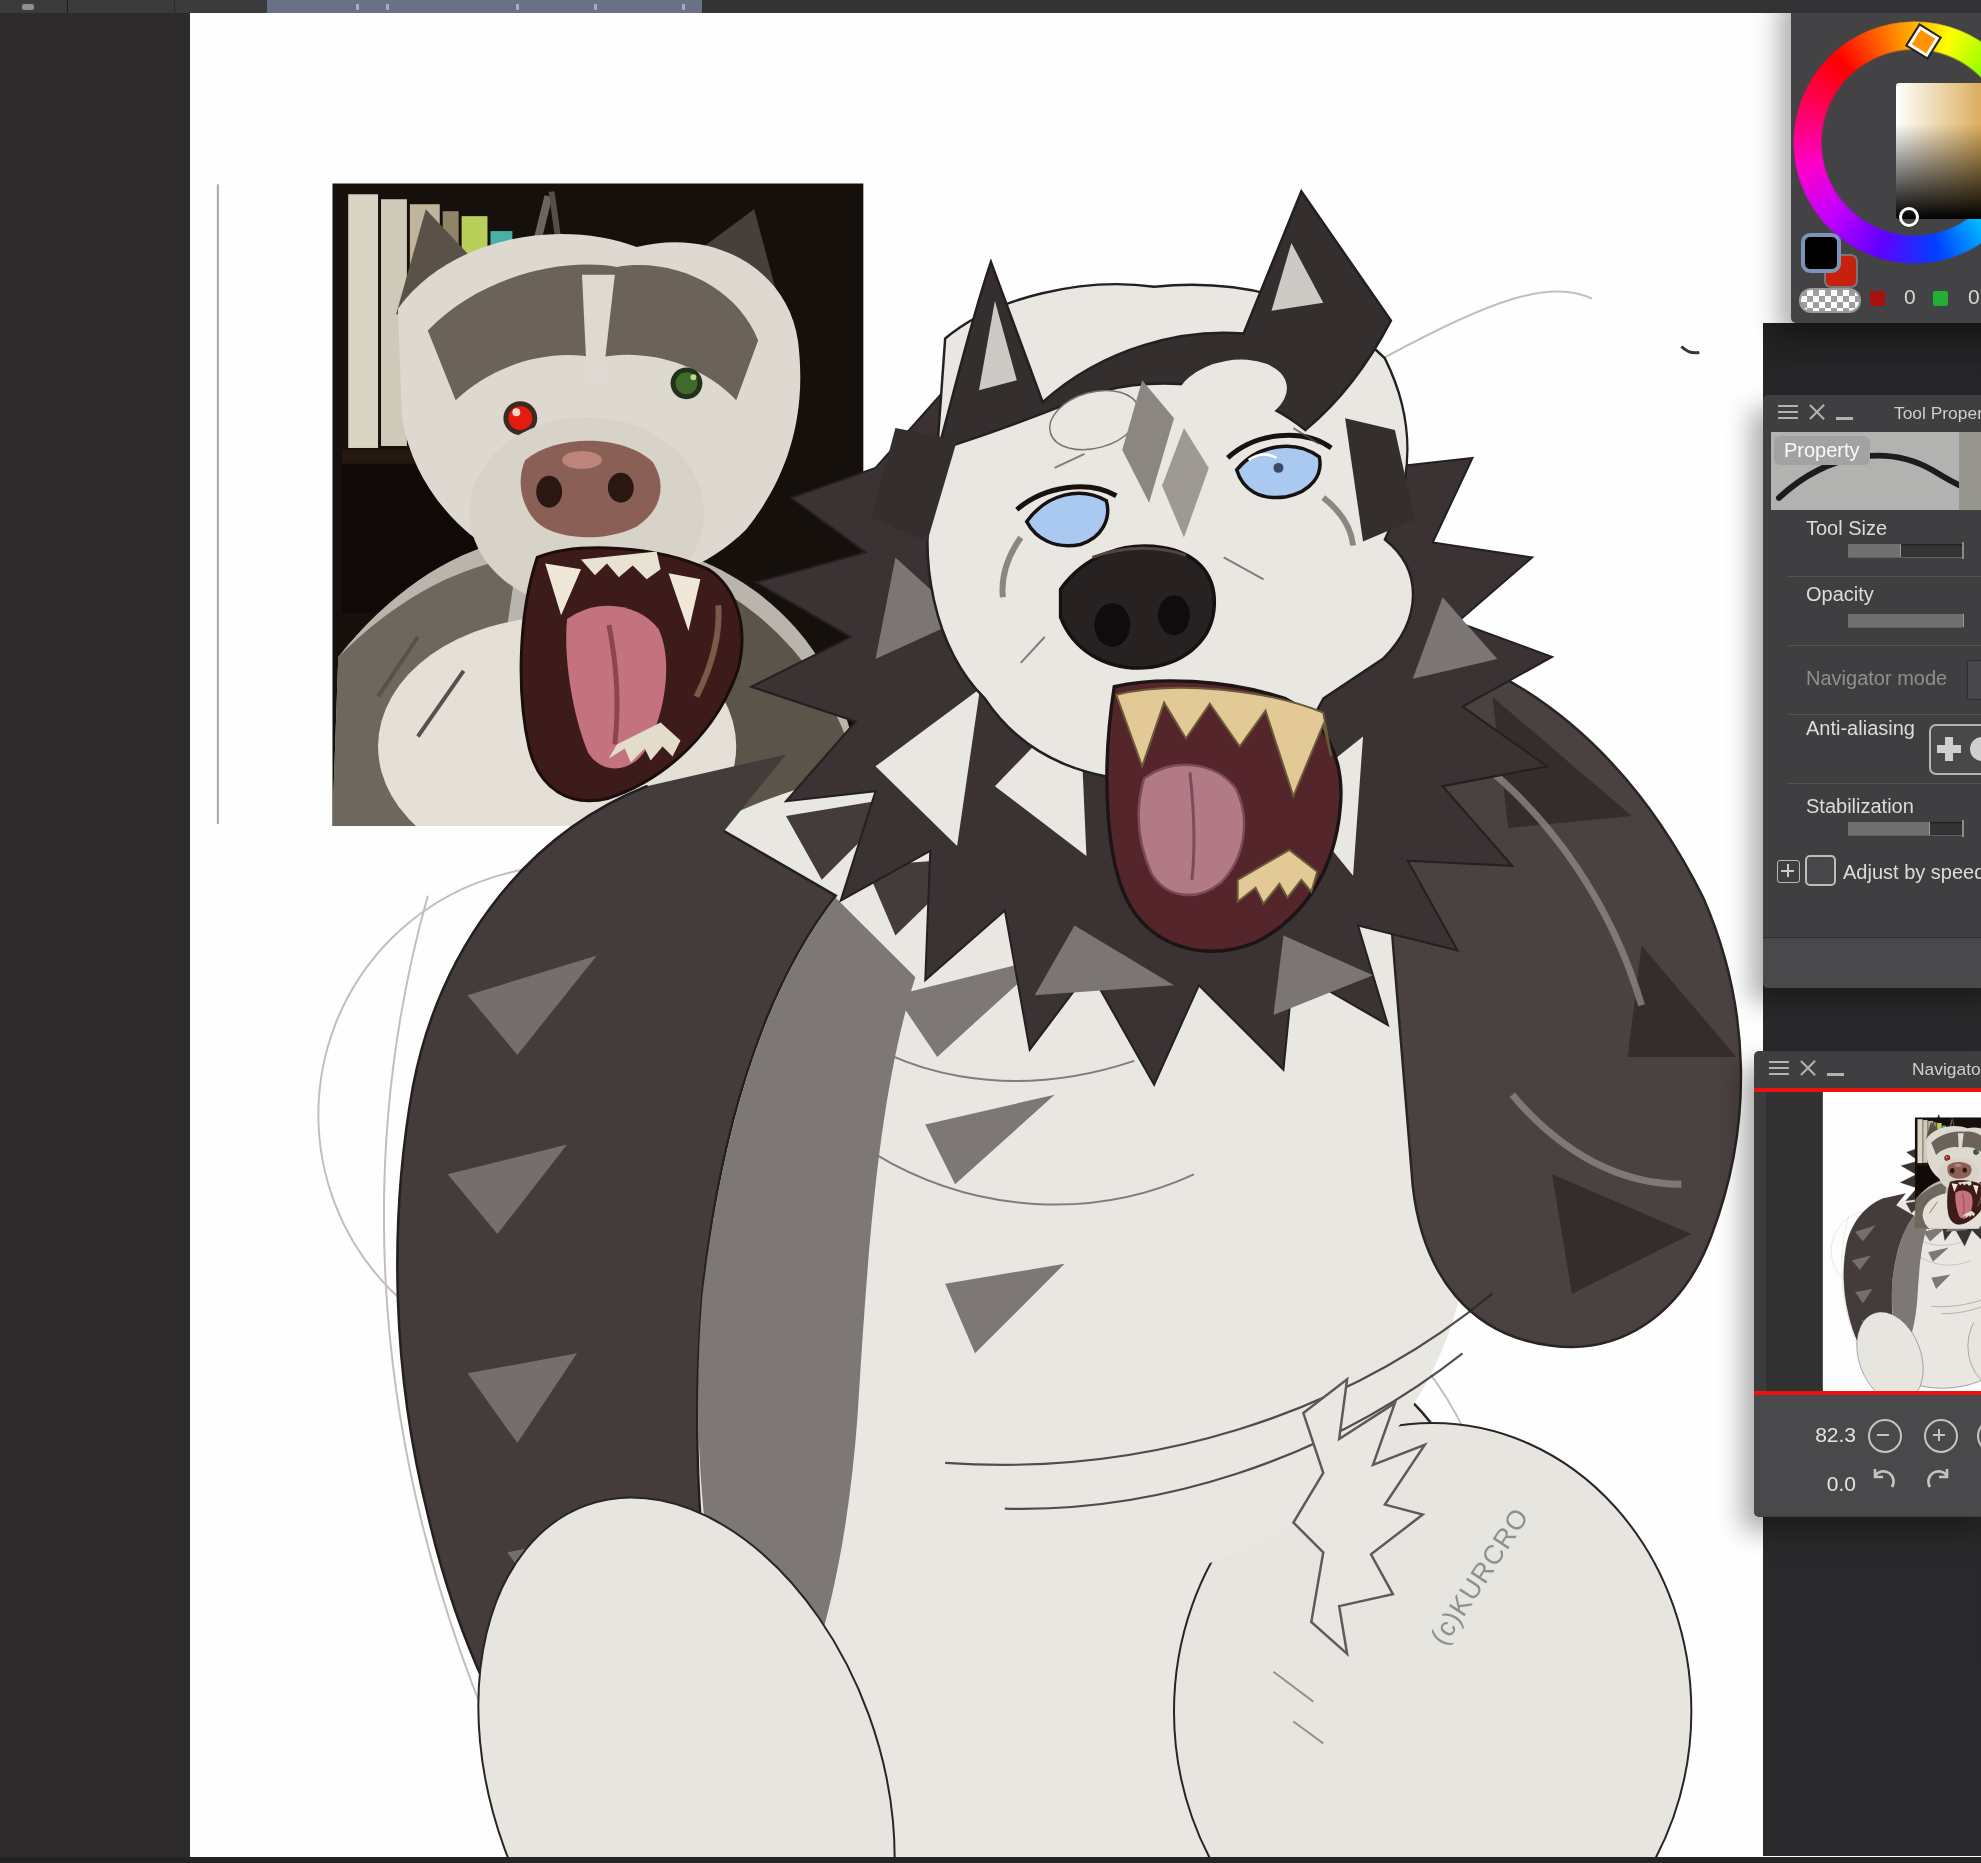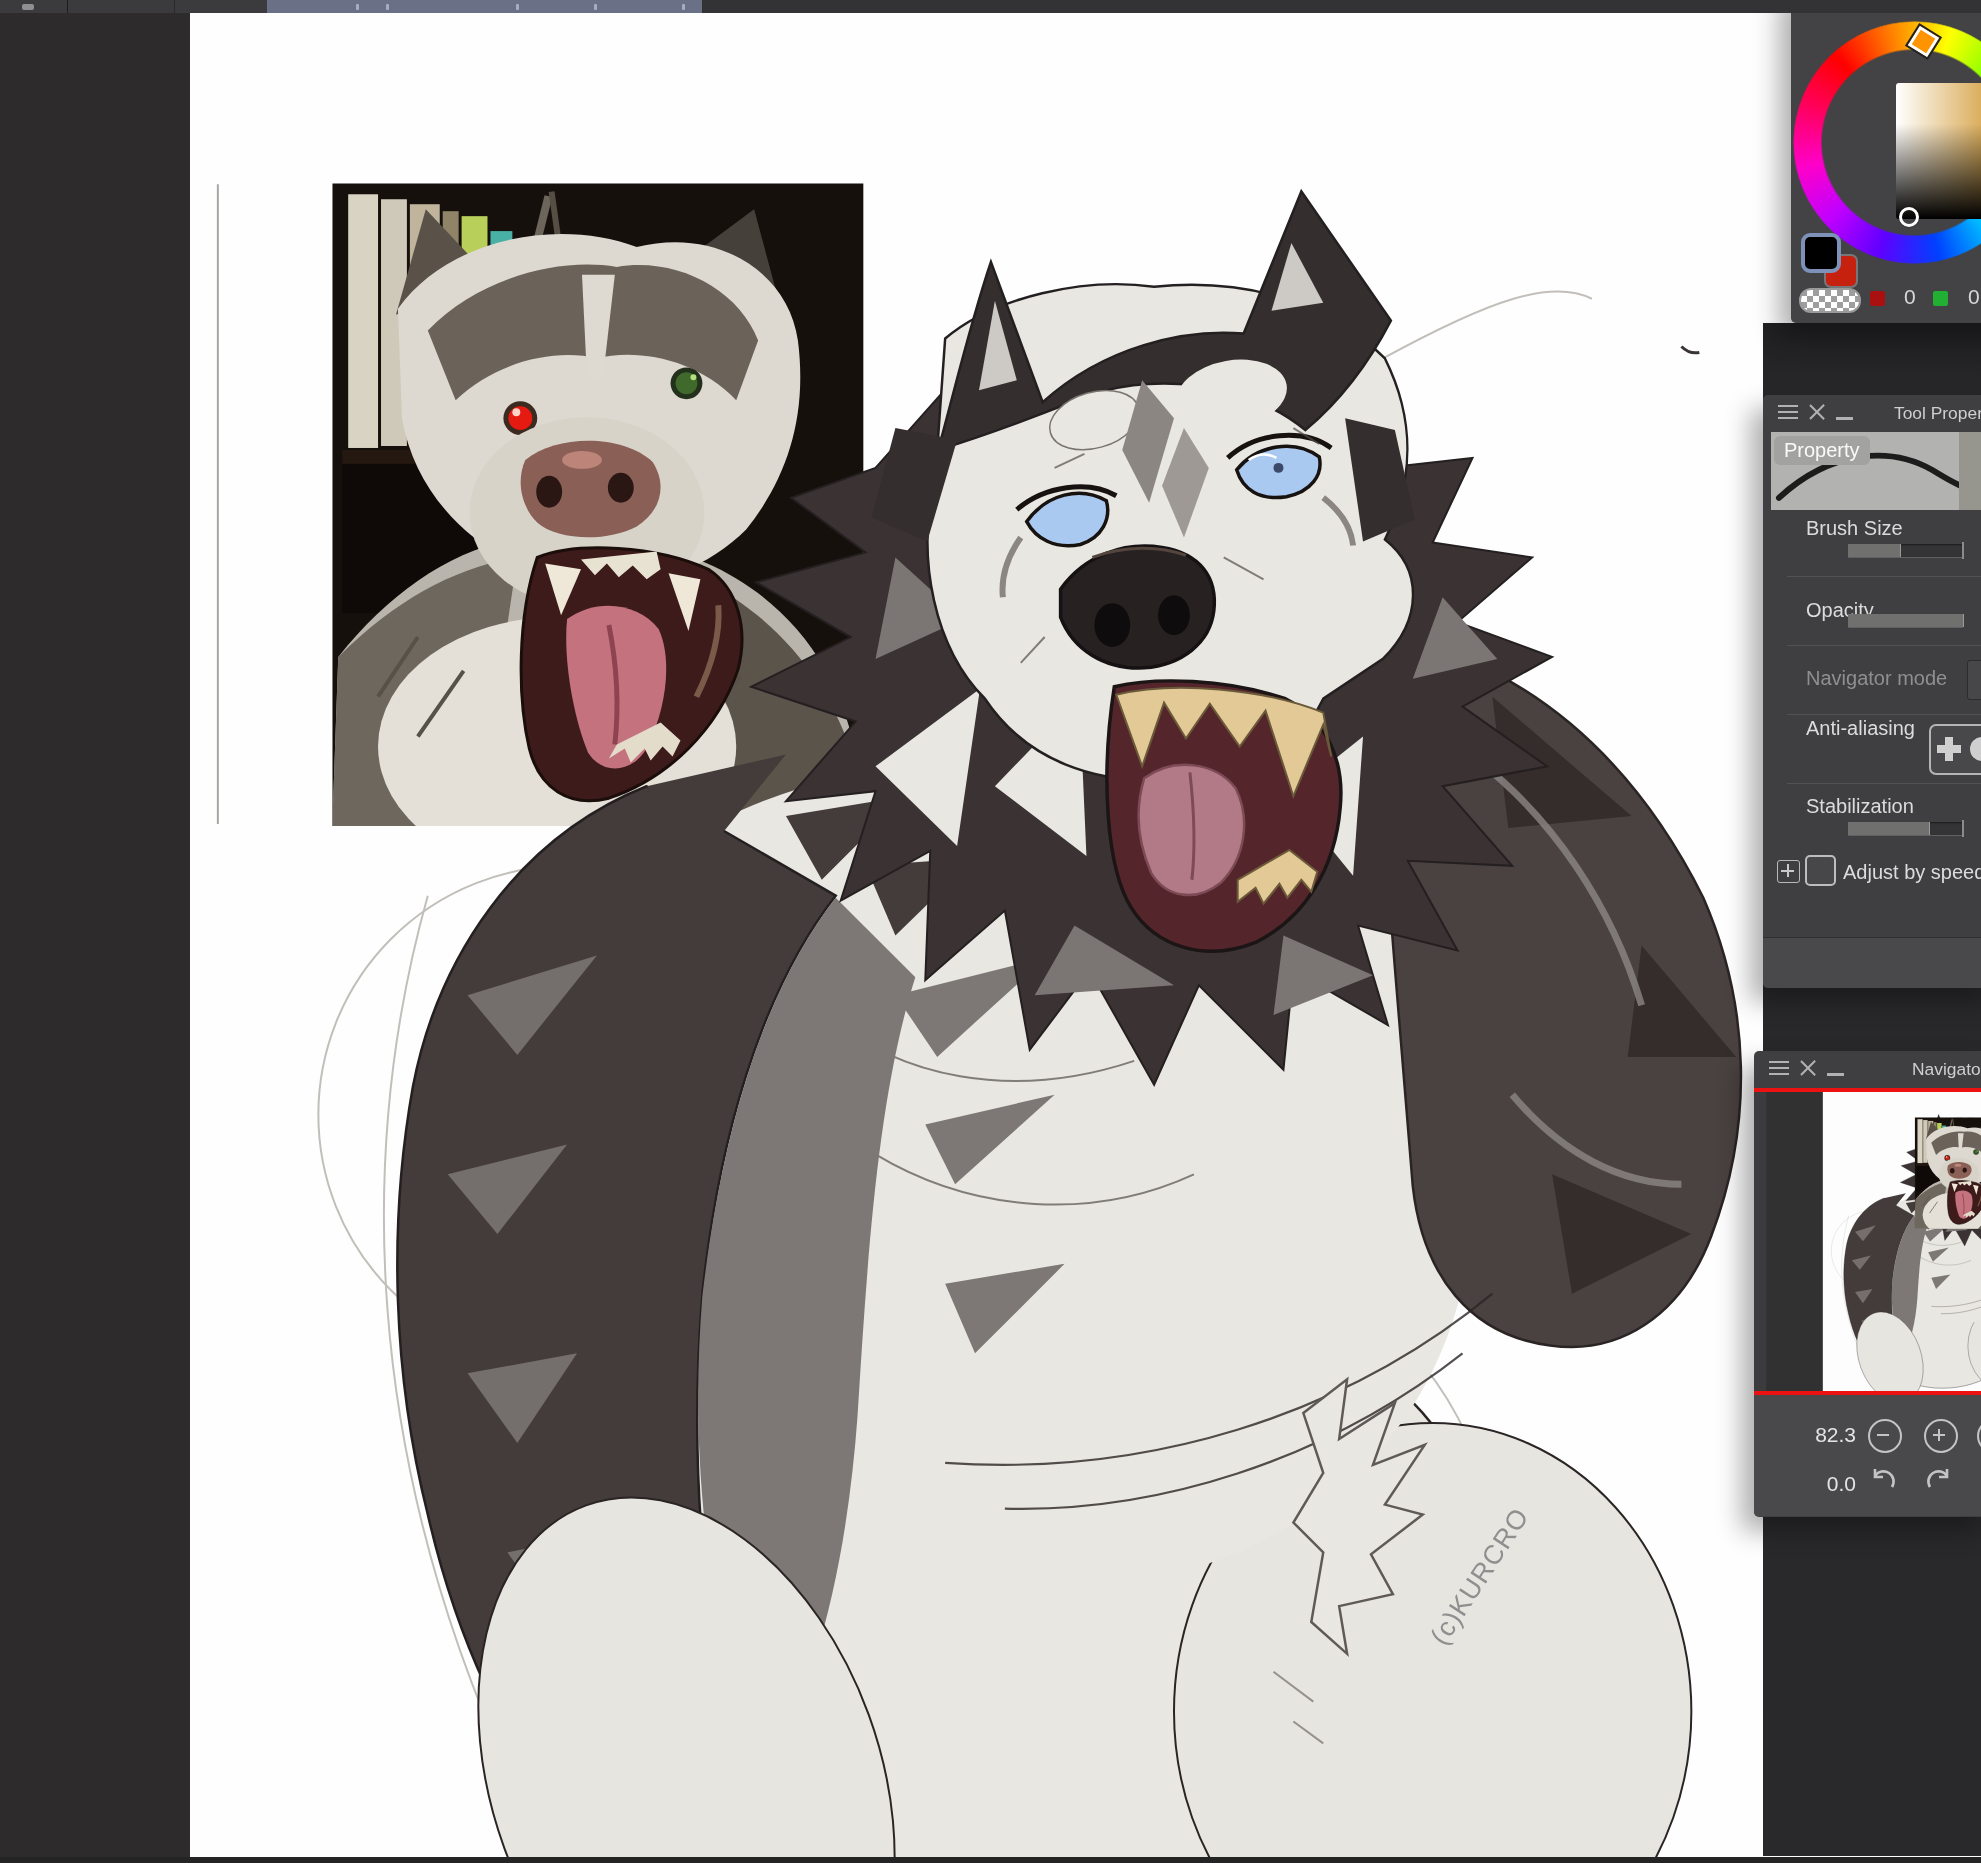--- a/index.html
+++ b/index.html
@@ -282,27 +282,27 @@
       <div class="minicon" style="left:73px;top:22px"></div>
       <div class="p-title" style="left:131px;top:8px">Tool Property</div>
     </div>
     <div class="tp-preview">
       <div class="darkside"></div>
       <svg width="225" height="78" viewBox="0 0 226 78">
         <path d="M8,66 C60,18 120,14 162,38 C188,54 205,64 226,56" stroke="#1c1c1c" stroke-width="6" fill="none" stroke-linecap="round"></path>
       </svg>
       <div class="tp-chip">Property</div>
     </div>
-    <div class="tp-row-label" style="top:122px">Brush Size</div>
+    <div class="tp-row-label" style="top:122px">Tool Size</div>
     <div class="slider" style="top:149px">
       <div class="fill" style="width: 45%;"></div>
         <div class="cap"></div>
     </div>
     <div class="tp-div" style="top:181px"></div>
-    <div class="tp-row-label" style="top:204px">Opacity</div>
+    <div class="tp-row-label" style="top:188px">Opacity</div>
     <div class="slider" style="top:219px">
       <div class="fill" style="width: 100%;"></div>
     </div>
     <div class="tp-div" style="top:250px"></div>
     <div class="tp-row-label dim" style="top:272px">Navigator mode</div>
     <div class="dd-stub"></div>
     <div class="tp-div" style="top:319px"></div>
     <div class="tp-row-label" style="top:322px">Anti-aliasing</div>
     <div class="aa-group">
       <svg width="34" height="47" style="position:absolute;left:2px;top:0" viewBox="0 0 34 47">

